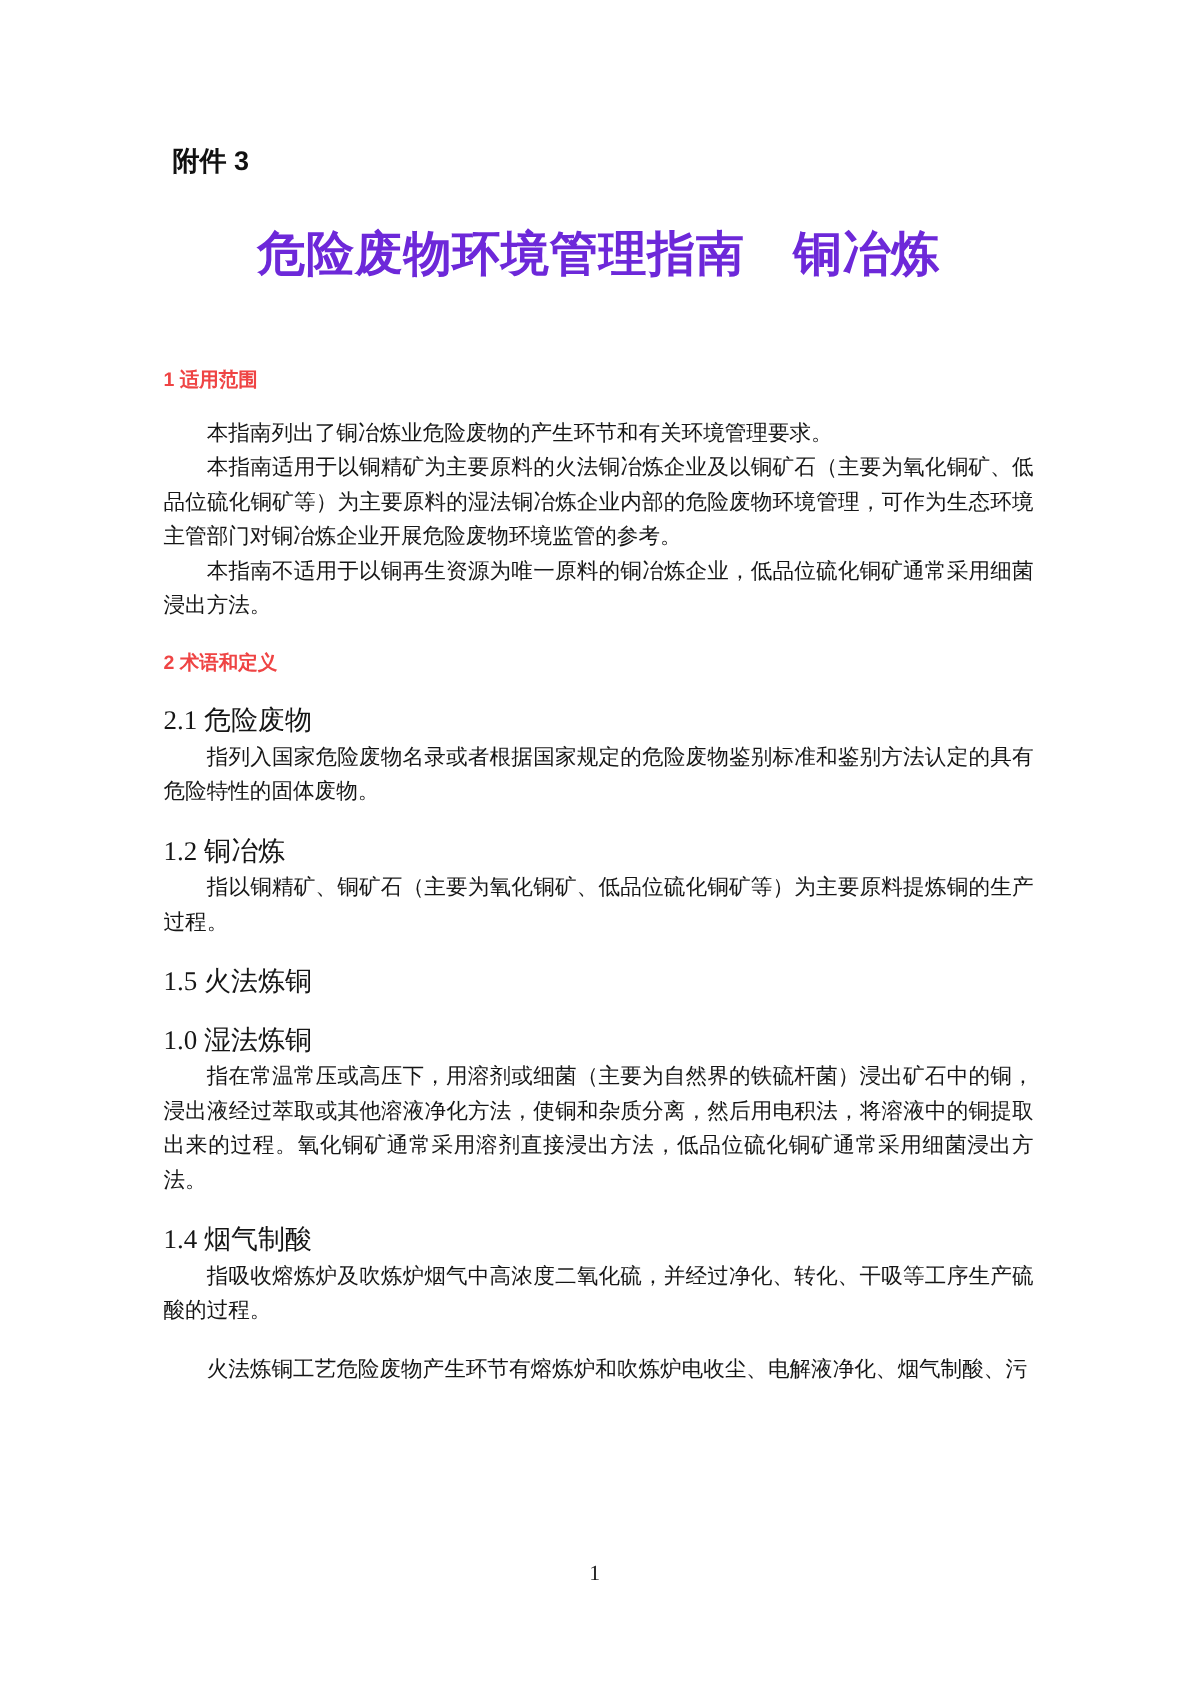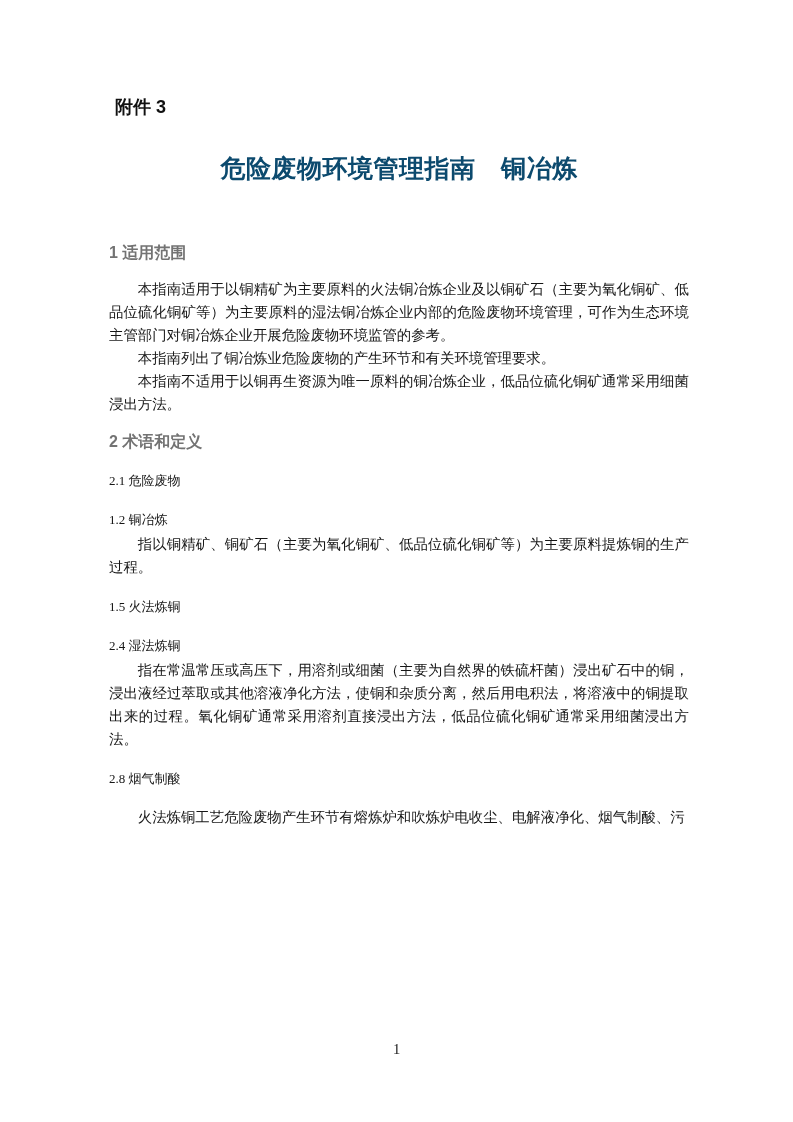--- a/index.html
+++ b/index.html
@@ -23,37 +23,37 @@
     font-family: "Liberation Sans", "DejaVu Sans", sans-serif;
     font-weight: bold;
     font-size: 18px;
     line-height: 24px;
     padding-left: 6px;
     color: #111111;
   }
   .doc-title {
     font-family: Liberation Serif, serif;
     font-weight: bold;
-    font-size: 25px;
+    font-size: 32px;
     line-height: 34px;
     letter-spacing: 0.5px;
     text-align: center;
     margin: 33px 0 55px 0;
-    color: #0c4a6e;
+    color: #6d28d9;
   }
   .h1 {
     font-family: "Liberation Sans", "DejaVu Sans", sans-serif;
     font-weight: bold;
-    font-size: 16px;
+    font-size: 13px;
     line-height: 23px;
     margin: 14px 0 14px 0;
-    color: #737373;
+    color: #ef4444;
   }
   .h2 {
-    font-size: 13px;
+    font-size: 18px;
     line-height: 23px;
     margin: 16px 0 2px 0;
     font-family: Liberation Serif, serif;
   }
   .para {
     font-size: 14.4px;
     line-height: 23px;
     margin: 0;
     text-align: justify;
     text-justify: inter-ideograph;
@@ -77,31 +77,33 @@
 <body>
 
 <div class="page">
   <div class="content">
 
     <div class="attachment">附件 3</div>
 
     <div class="doc-title">危险废物环境管理指南　铜冶炼</div>
 
     <div class="h1">1 适用范围</div>
+    <div class="para">本指南列出了铜冶炼业危险废物的产生环节和有关环境管理要求。</div>
     <div class="para">本指南适用于以铜精矿为主要原料的火法铜冶炼企业及以铜矿石（主要为氧化铜矿、低品位硫化铜矿等）为主要原料的湿法铜冶炼企业内部的危险废物环境管理，可作为生态环境主管部门对铜冶炼企业开展危险废物环境监管的参考。</div>
-    <div class="para">本指南列出了铜冶炼业危险废物的产生环节和有关环境管理要求。</div>
     <div class="para">本指南不适用于以铜再生资源为唯一原料的铜冶炼企业，低品位硫化铜矿通常采用细菌浸出方法。</div>
 
     <div class="h1">2 术语和定义</div>
     <div class="h2">2.1 危险废物</div>
+    <div class="para">指列入国家危险废物名录或者根据国家规定的危险废物鉴别标准和鉴别方法认定的具有危险特性的固体废物。</div>
     <div class="h2">1.2 铜冶炼</div>
     <div class="para">指以铜精矿、铜矿石（主要为氧化铜矿、低品位硫化铜矿等）为主要原料提炼铜的生产过程。</div>
     <div class="h2">1.5 火法炼铜</div>
-    <div class="h2">2.4 湿法炼铜</div>
+    <div class="h2">1.0 湿法炼铜</div>
     <div class="para">指在常温常压或高压下，用溶剂或细菌（主要为自然界的铁硫杆菌）浸出矿石中的铜，浸出液经过萃取或其他溶液净化方法，使铜和杂质分离，然后用电积法，将溶液中的铜提取出来的过程。氧化铜矿通常采用溶剂直接浸出方法，低品位硫化铜矿通常采用细菌浸出方法。</div>
-    <div class="h2">2.8 烟气制酸</div>
+    <div class="h2">1.4 烟气制酸</div>
+    <div class="para">指吸收熔炼炉及吹炼炉烟气中高浓度二氧化硫，并经过净化、转化、干吸等工序生产硫酸的过程。</div>
 
     <div class="para mt">火法炼铜工艺危险废物产生环节有熔炼炉和吹炼炉电收尘、电解液净化、烟气制酸、污</div>
 
   </div>
 
   <div class="page-num">1</div>
 </div>
 
 </body></html>

